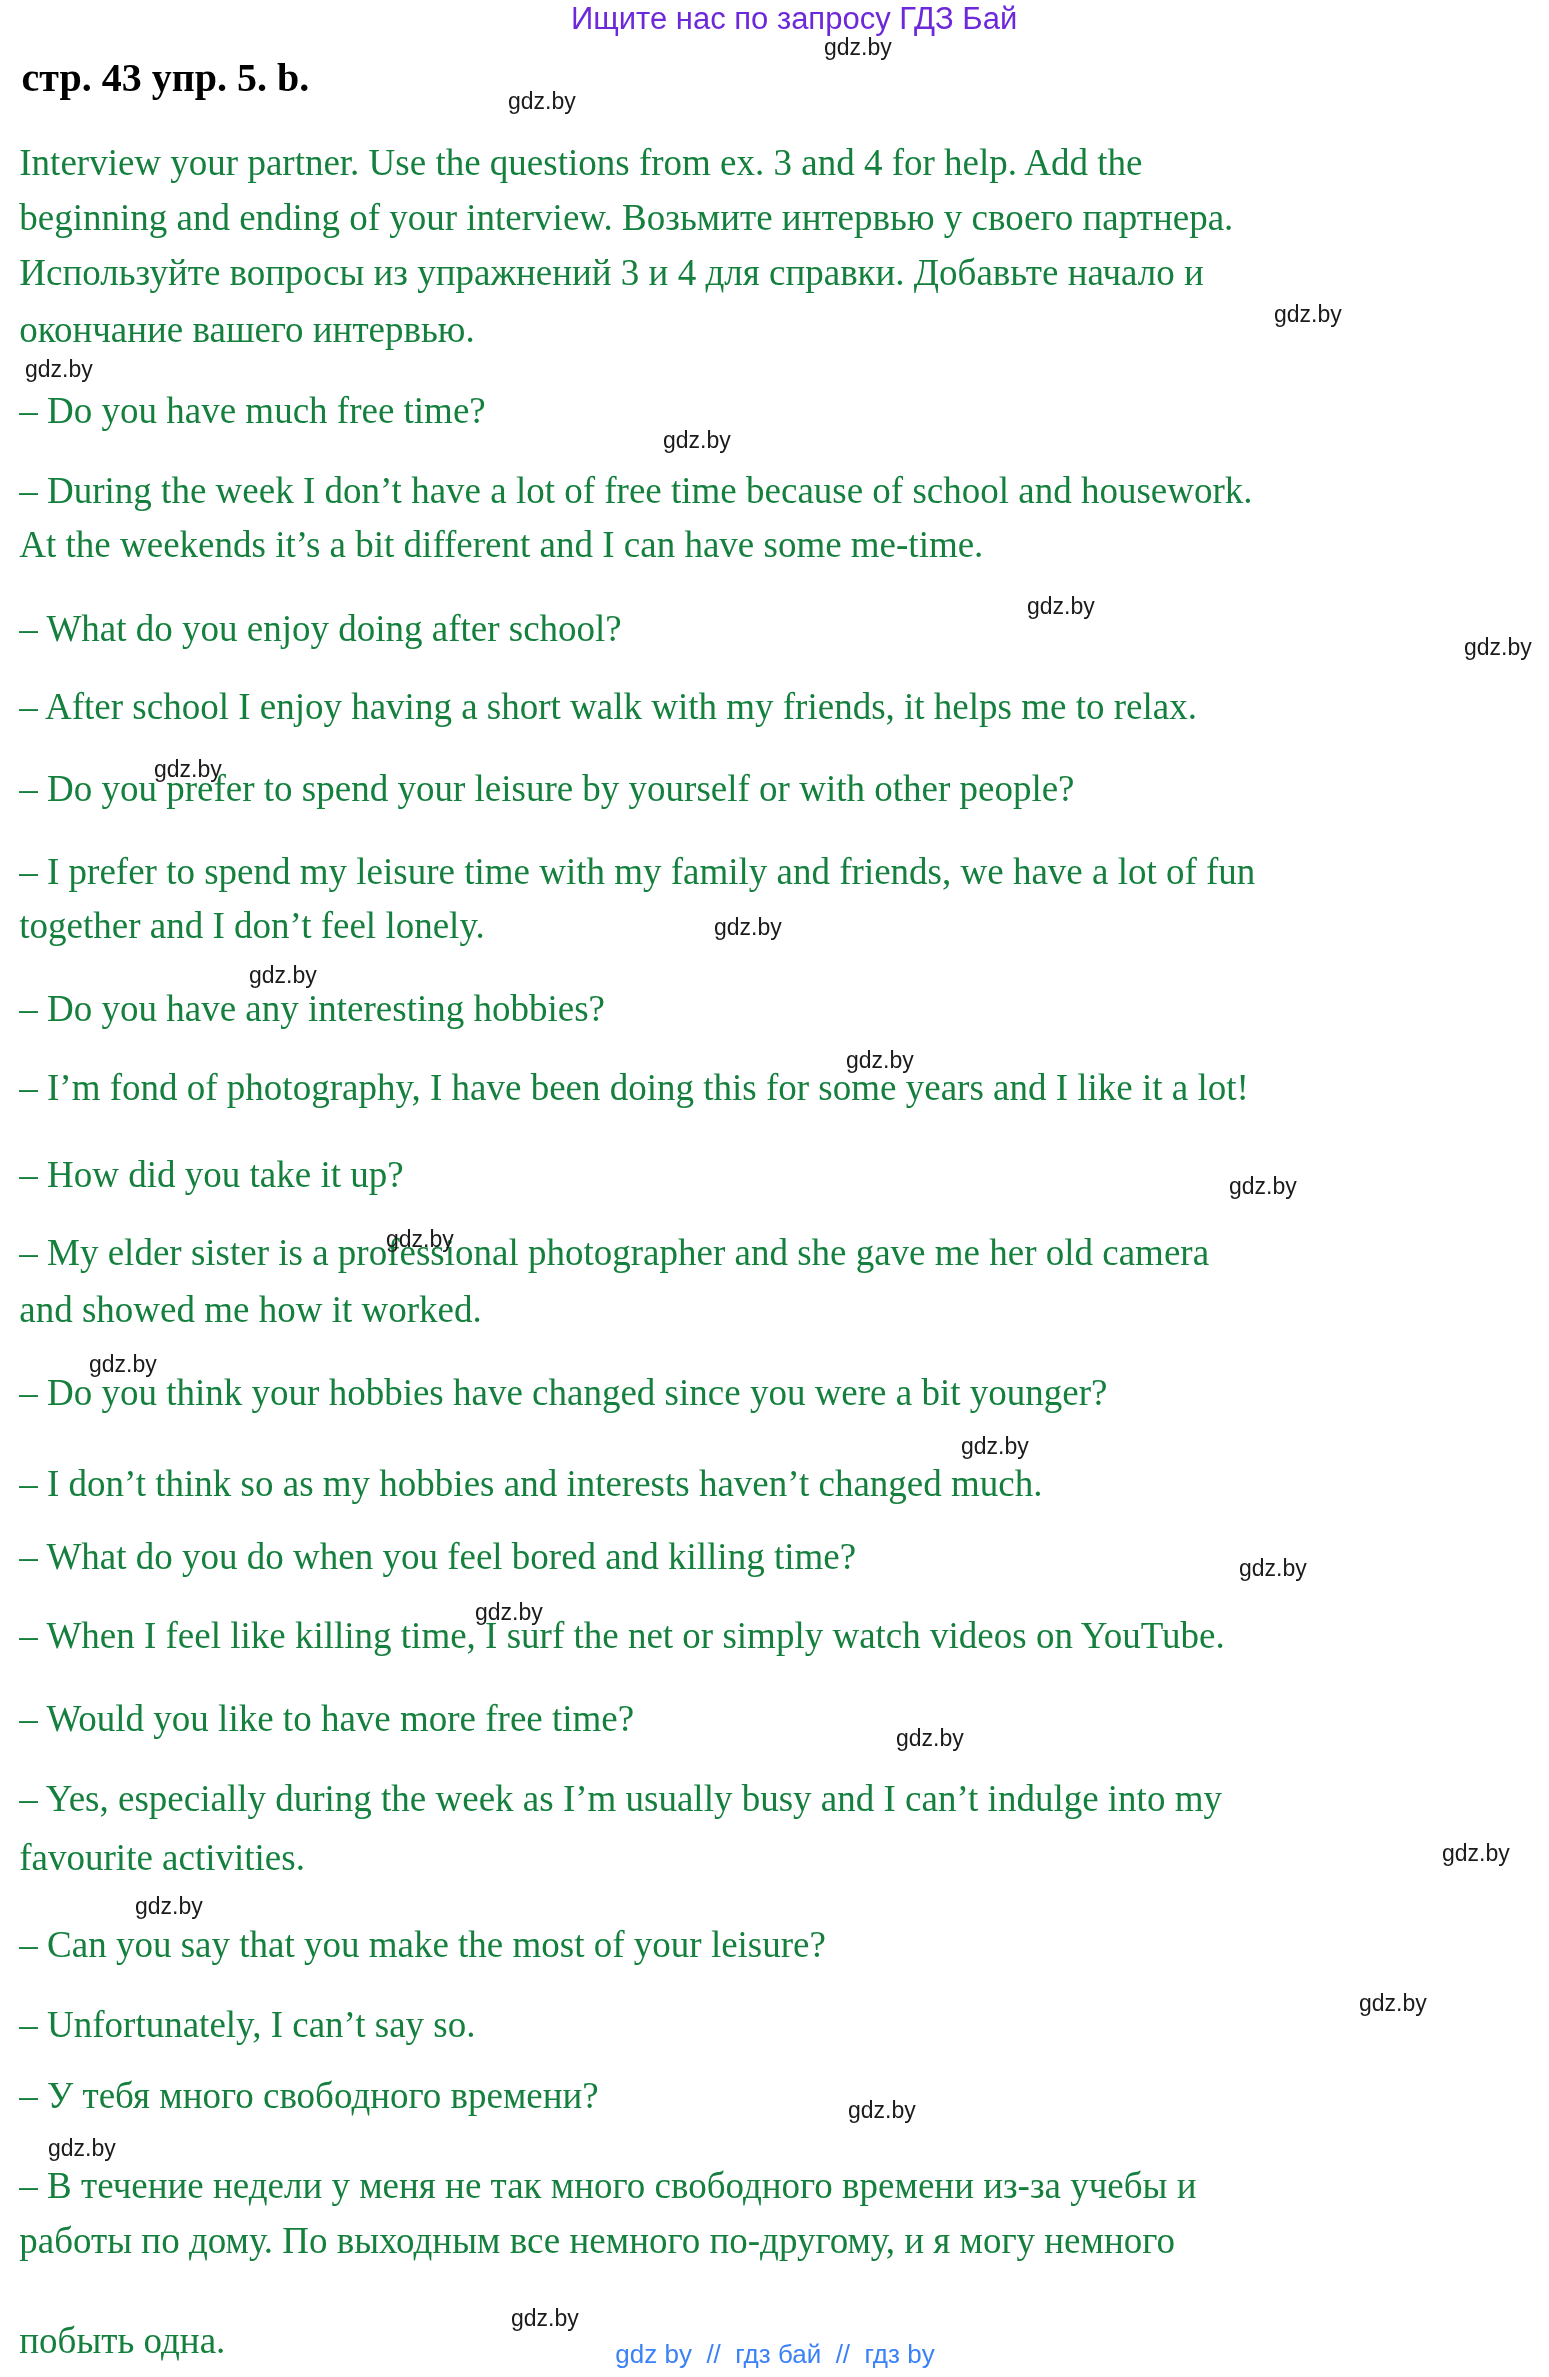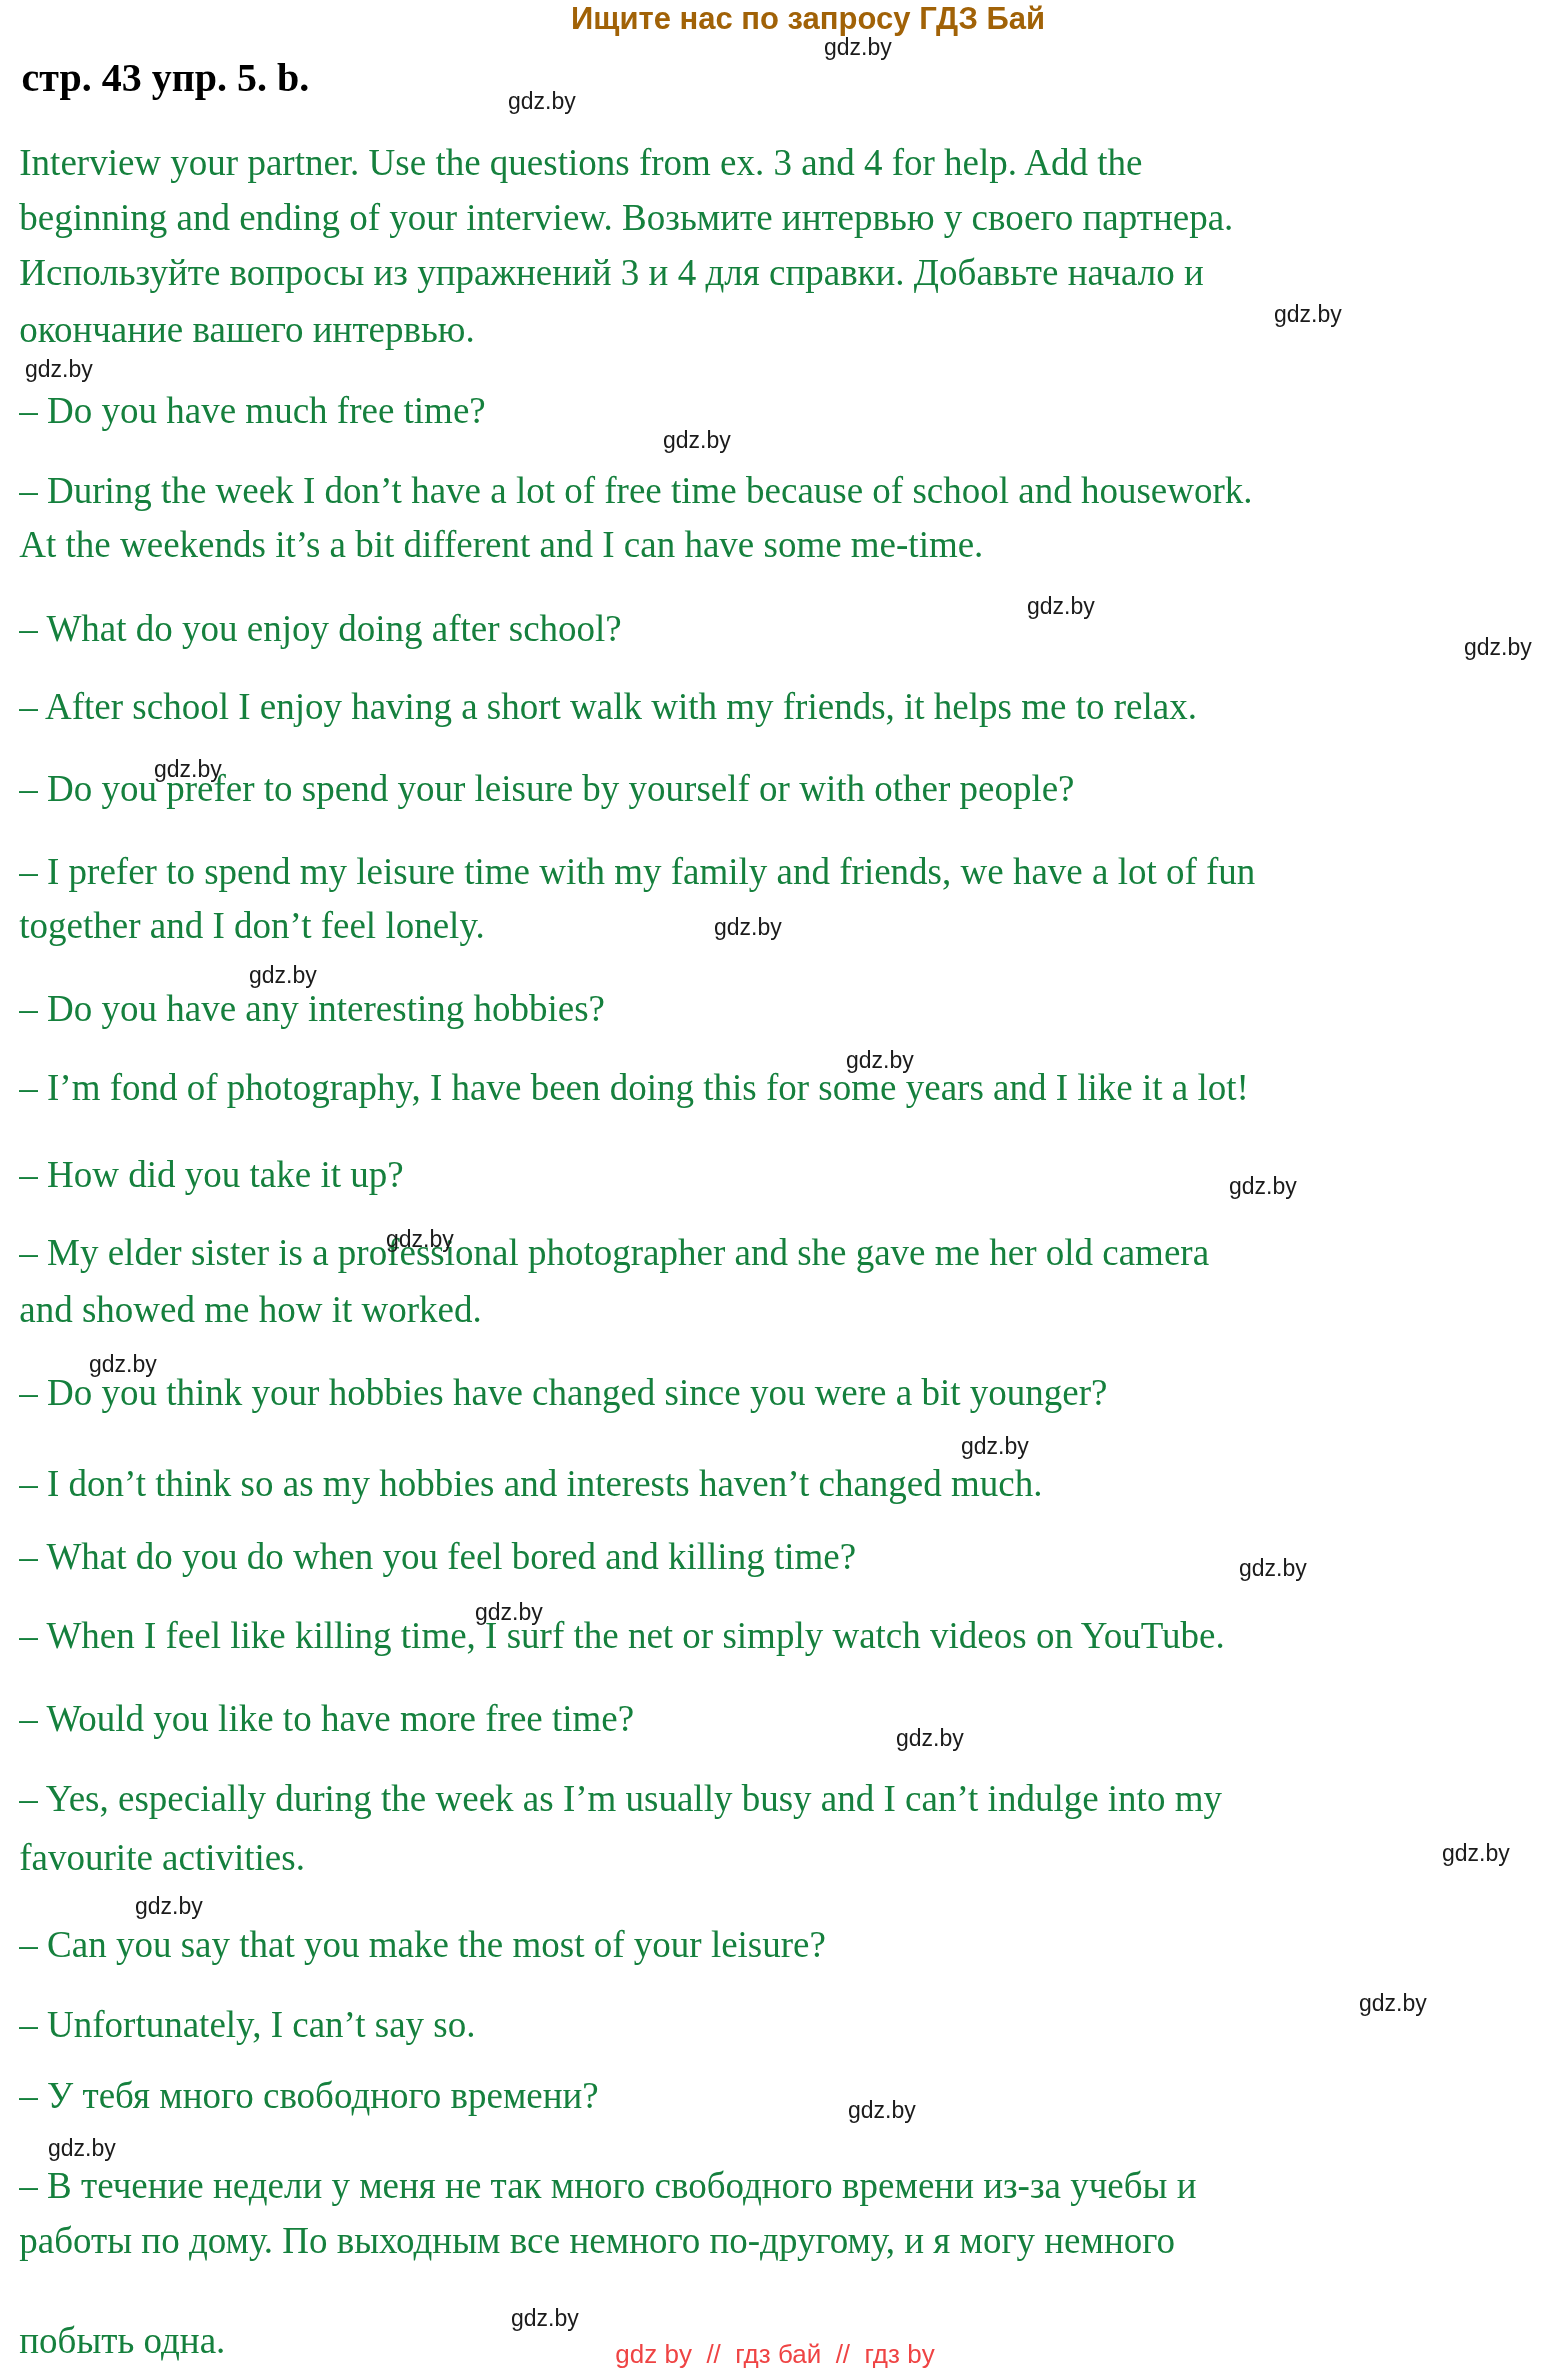--- a/index.html
+++ b/index.html
@@ -55,21 +55,21 @@
     font-family:"Liberation Sans", sans-serif;
     font-size:26px;
     line-height:1.1;
     white-space:pre;
   }
 </style>
 </head>
 <body>
 
 <div class="page">
-  <div class="banner" style="color: #a16207; font-weight: bold;">Ищите нас по запросу ГДЗ Бай</div>
+  <div class="banner" style="color: #6d28d9;">Ищите нас по запросу ГДЗ Бай</div>
 
   <h1 class="heading">стр. 43 упр. 5. b.</h1>
 
   <div id="lines">
       <div class="line" style="top: 142px;">Interview your partner. Use the questions from ex. 3 and 4 for help. Add the</div>
       <div class="line" style="top: 197px;">beginning and ending of your interview. Возьмите интервью у своего партнера.</div>
       <div class="line" style="top: 252px;">Используйте вопросы из упражнений 3 и 4 для справки. Добавьте начало и</div>
       <div class="line" style="top: 309px;">окончание вашего интервью.</div>
       <div class="line" style="top: 390px;">– Do you have much free time?</div>
       <div class="line" style="top: 470px;">– During the week I don’t have a lot of free time because of school and housework.</div>
@@ -119,15 +119,15 @@
       <span class="watermark" style="left: 475px; top: 1601px; color: rgb(27, 27, 27);">gdz.by</span>
       <span class="watermark" style="left: 896px; top: 1727px; color: rgb(27, 27, 27);">gdz.by</span>
       <span class="watermark" style="left: 1442px; top: 1842px; color: rgb(27, 27, 27);">gdz.by</span>
       <span class="watermark" style="left: 135px; top: 1895px; color: rgb(27, 27, 27);">gdz.by</span>
       <span class="watermark" style="left: 1359px; top: 1992px; color: rgb(27, 27, 27);">gdz.by</span>
       <span class="watermark" style="left: 848px; top: 2099px; color: rgb(27, 27, 27);">gdz.by</span>
       <span class="watermark" style="left: 48px; top: 2137px; color: rgb(27, 27, 27);">gdz.by</span>
       <span class="watermark" style="left: 511px; top: 2307px; color: rgb(27, 27, 27);">gdz.by</span>
     </div>
 
-  <div class="footer" style="color: #ef4444;">gdz by  //  гдз бай  //  гдз by</div>
+  <div class="footer" style="color: #3b82f6;">gdz by  //  гдз бай  //  гдз by</div>
 </div>
 
 
 </body></html>

